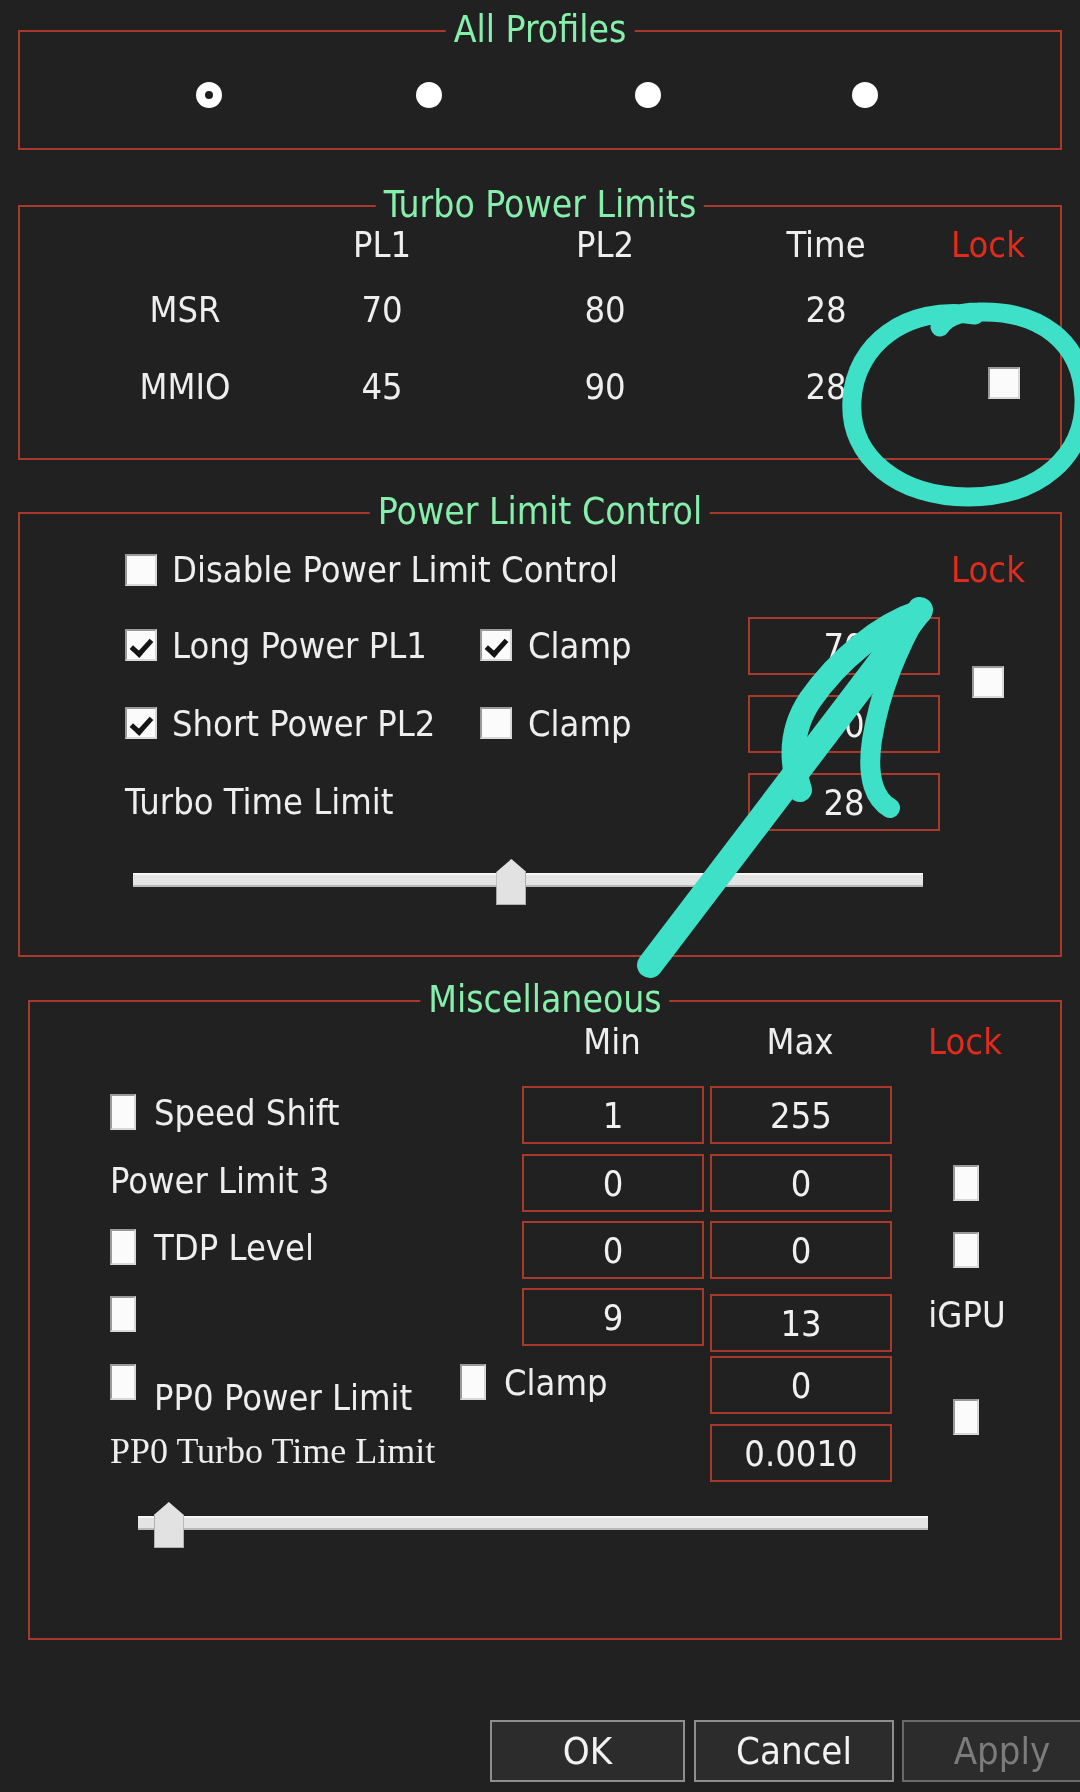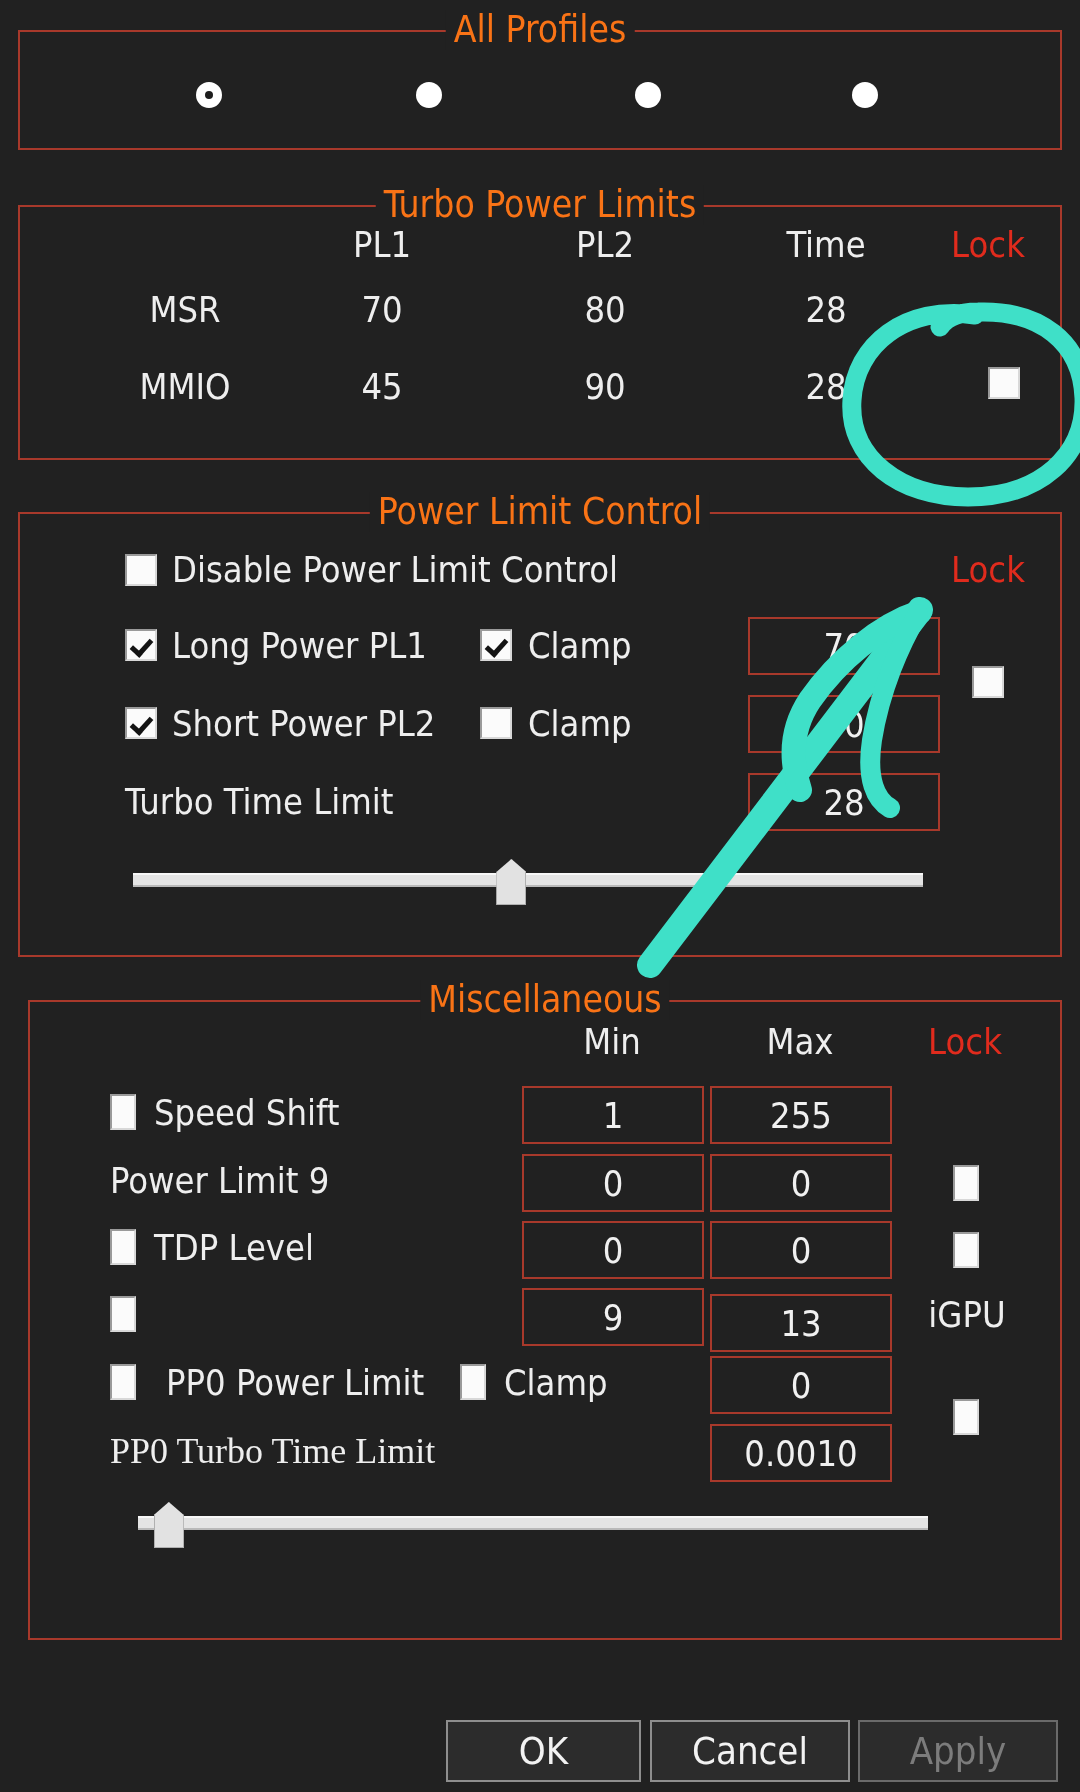--- a/index.html
+++ b/index.html
@@ -29,21 +29,21 @@
     border: 2px solid #a8392b;
     box-sizing: border-box;
     background: transparent;
   }
   .group > .legend {
     position: absolute;
     top: -22px;
     left: 50%;
     transform: translateX(-50%);
     background: #212121;
-    color: #f97316;
+    color: #86efac;
     font-size: 37px;
     line-height: 40px;
     padding: 0 8px;
     white-space: nowrap;
     letter-spacing: 0px;
   }
 
   
   .txt {
     position: absolute;
@@ -150,20 +150,21 @@
   .btn {
     position: absolute;
     box-sizing: border-box;
     background: #2c2c2c;
     border: 2px solid #8e8e8e;
     color: #f2f2f2;
     font-size: 38px;
     display: flex;
     align-items: center;
     justify-content: center;
+    margin-left: 44px;
   }
   .btn.disabled {
     color: #7c7c7c;
     border-color: #6a6a6a;
   }
 
   
   .annot {
     position: absolute;
     left: 0; top: 0;
@@ -241,38 +242,38 @@
 
     <span class="txt c" style="left:582px; top:20px;">Min</span>
     <span class="txt c" style="left:770px; top:20px;">Max</span>
     <span class="txt c red" style="left:935px; top:20px;">Lock</span>
 
     <div class="cb narrow" style="left:80px; top:92px;"></div>
     <span class="txt" style="left:124px; top:91px;">Speed Shift</span>
     <div class="field" style="left:492px; top:84px; width:182px; height:58px;">1</div>
     <div class="field" style="left:680px; top:84px; width:182px; height:58px;">255</div>
 
-    <span class="txt" style="left:80px; top:159px;">Power Limit 9</span>
+    <span class="txt" style="left:80px; top:159px;">Power Limit 3</span>
     <div class="field" style="left:492px; top:152px; width:182px; height:58px;">0</div>
     <div class="field" style="left:680px; top:152px; width:182px; height:58px;">0</div>
     <div class="cb narrow" style="left:923px; top:163px;"></div>
 
     <div class="cb narrow" style="left:80px; top:227px;"></div>
     <span class="txt" style="left:124px; top:226px;">TDP Level</span>
     <div class="field" style="left:492px; top:219px; width:182px; height:58px;">0</div>
     <div class="field" style="left:680px; top:219px; width:182px; height:58px;">0</div>
     <div class="cb narrow" style="left:923px; top:230px;"></div>
 
     <div class="cb narrow" style="left:80px; top:294px;"></div>
     <div class="field" style="left:492px; top:286px; width:182px; height:58px;">9</div>
     <div class="field" style="left:680px; top:292px; width:182px; height:58px;">13</div>
     <span class="txt c" style="left:937px; top:293px;">iGPU</span>
 
     <div class="cb narrow" style="left:80px; top:362px;"></div>
-    <span class="txt" style="left:124px; top:361px;margin-left:12px;">PP0 Power Limit</span>
+    <span class="txt" style="left:124px; top:376px;">PP0 Power Limit</span>
     <div class="cb narrow" style="left:430px; top:362px;"></div>
     <span class="txt" style="left:474px; top:361px;">Clamp</span>
     <div class="field" style="left:680px; top:354px; width:182px; height:58px;">0</div>
 
     <span class="txt" style="left:80px; top:429px;font-family:Liberation Serif, serif;">PP0 Turbo Time Limit</span>
     <div class="field" style="left:680px; top:422px; width:182px; height:58px;">0.0010</div>
     <div class="cb narrow" style="left:923px; top:397px;"></div>
 
     <div class="slider" style="left:108px; top:500px; width:790px; height:46px;">
       <div class="track"></div>

